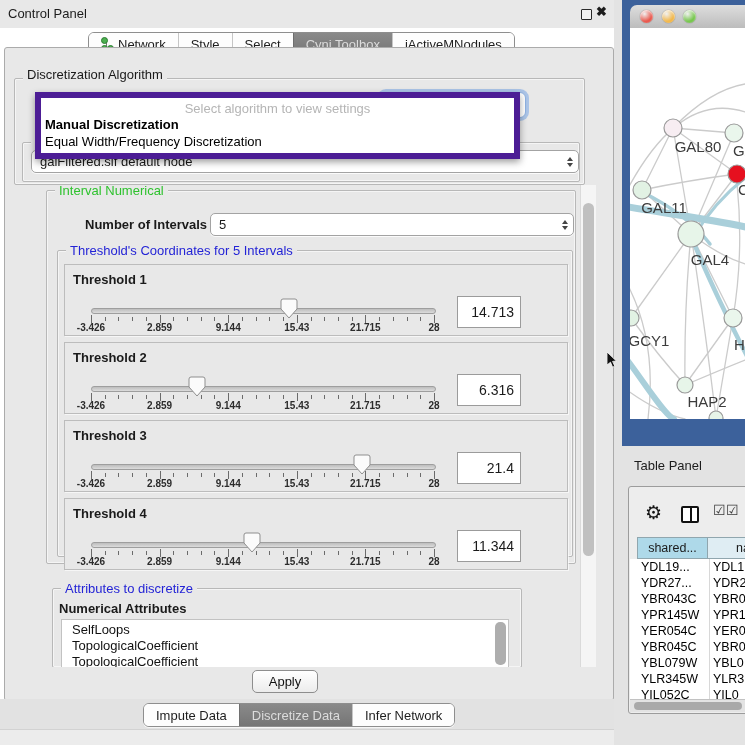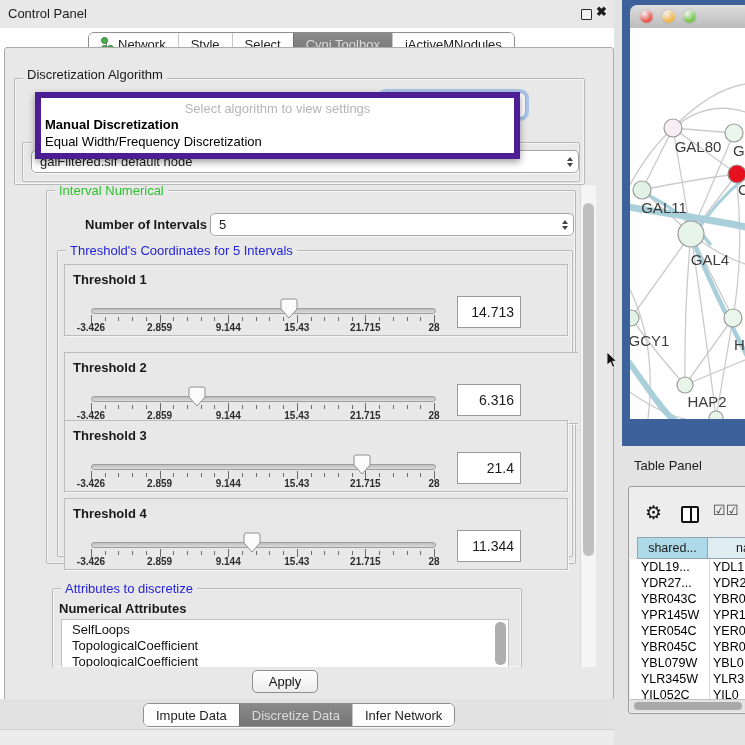--- a/index.html
+++ b/index.html
@@ -208,21 +208,21 @@
               <div class="ticklab" style="left: 94.6px;">2.859</div>
               <div class="ticklab" style="left: 163.2px;">9.144</div>
               <div class="ticklab" style="left: 231.8px;">15.43</div>
               <div class="ticklab" style="left: 300.4px;">21.715</div>
               <div class="ticklab" style="left: 369px;">28</div>
               <div class="handle" style="left: 214.979px;"><svg width="18" height="21" viewBox="0 0 18 21">
                   <path d="M3 1 h12 a2 2 0 0 1 2 2 V11 L9 20 L1 11 V3 A2 2 0 0 1 3 1 Z" fill="#fbfbfb" stroke="#8f8f8f"></path>
                 </svg></div>
               <div class="valbox">14.713</div>
             </div>
-            <div class="thr" style="top: 101px; padding-left: 12px;">
+            <div class="thr" style="top: 91px;">
               <div class="thr-label">Threshold 2</div>
               <div class="track"></div>
               <div class="tick" style="left: 26px; top: 50px; height: 8px;"></div>
               <div class="tick" style="left: 39.72px; top: 52px; height: 4px;"></div>
               <div class="tick" style="left: 53.44px; top: 52px; height: 4px;"></div>
               <div class="tick" style="left: 67.16px; top: 52px; height: 4px;"></div>
               <div class="tick" style="left: 80.88px; top: 52px; height: 4px;"></div>
               <div class="tick" style="left: 94.6px; top: 50px; height: 8px;"></div>
               <div class="tick" style="left: 108.32px; top: 52px; height: 4px;"></div>
               <div class="tick" style="left: 122.04px; top: 52px; height: 4px;"></div>

